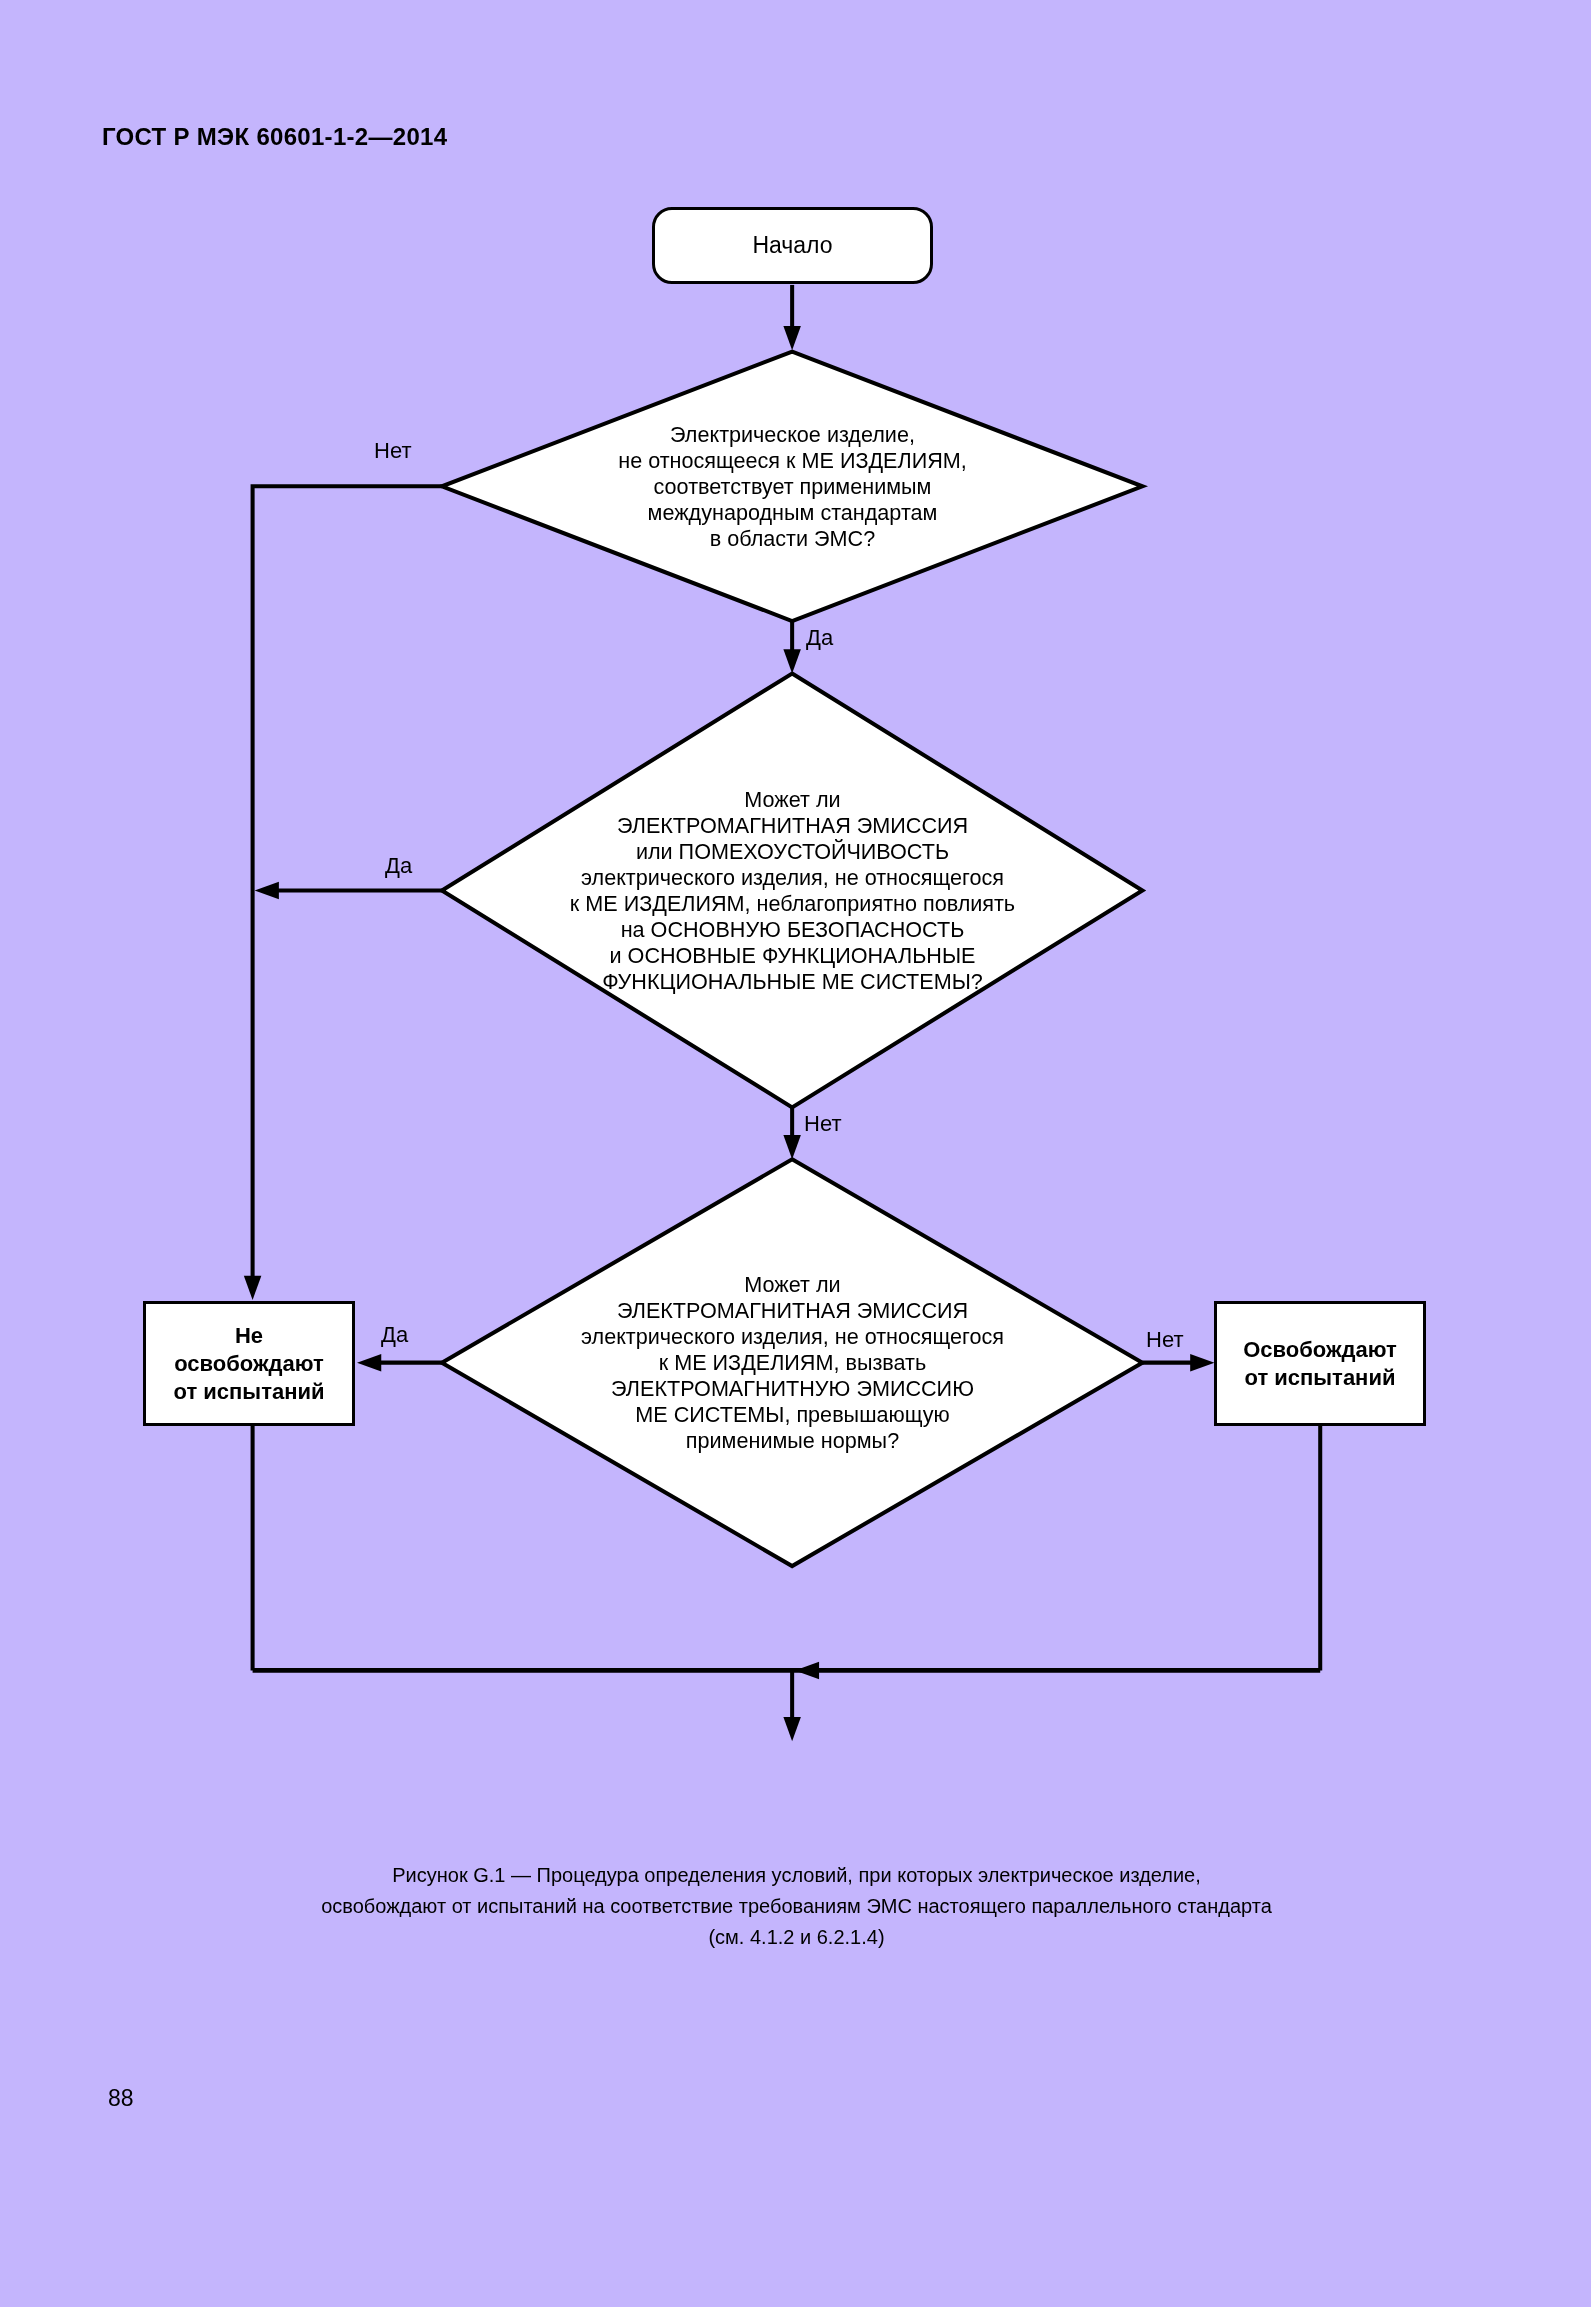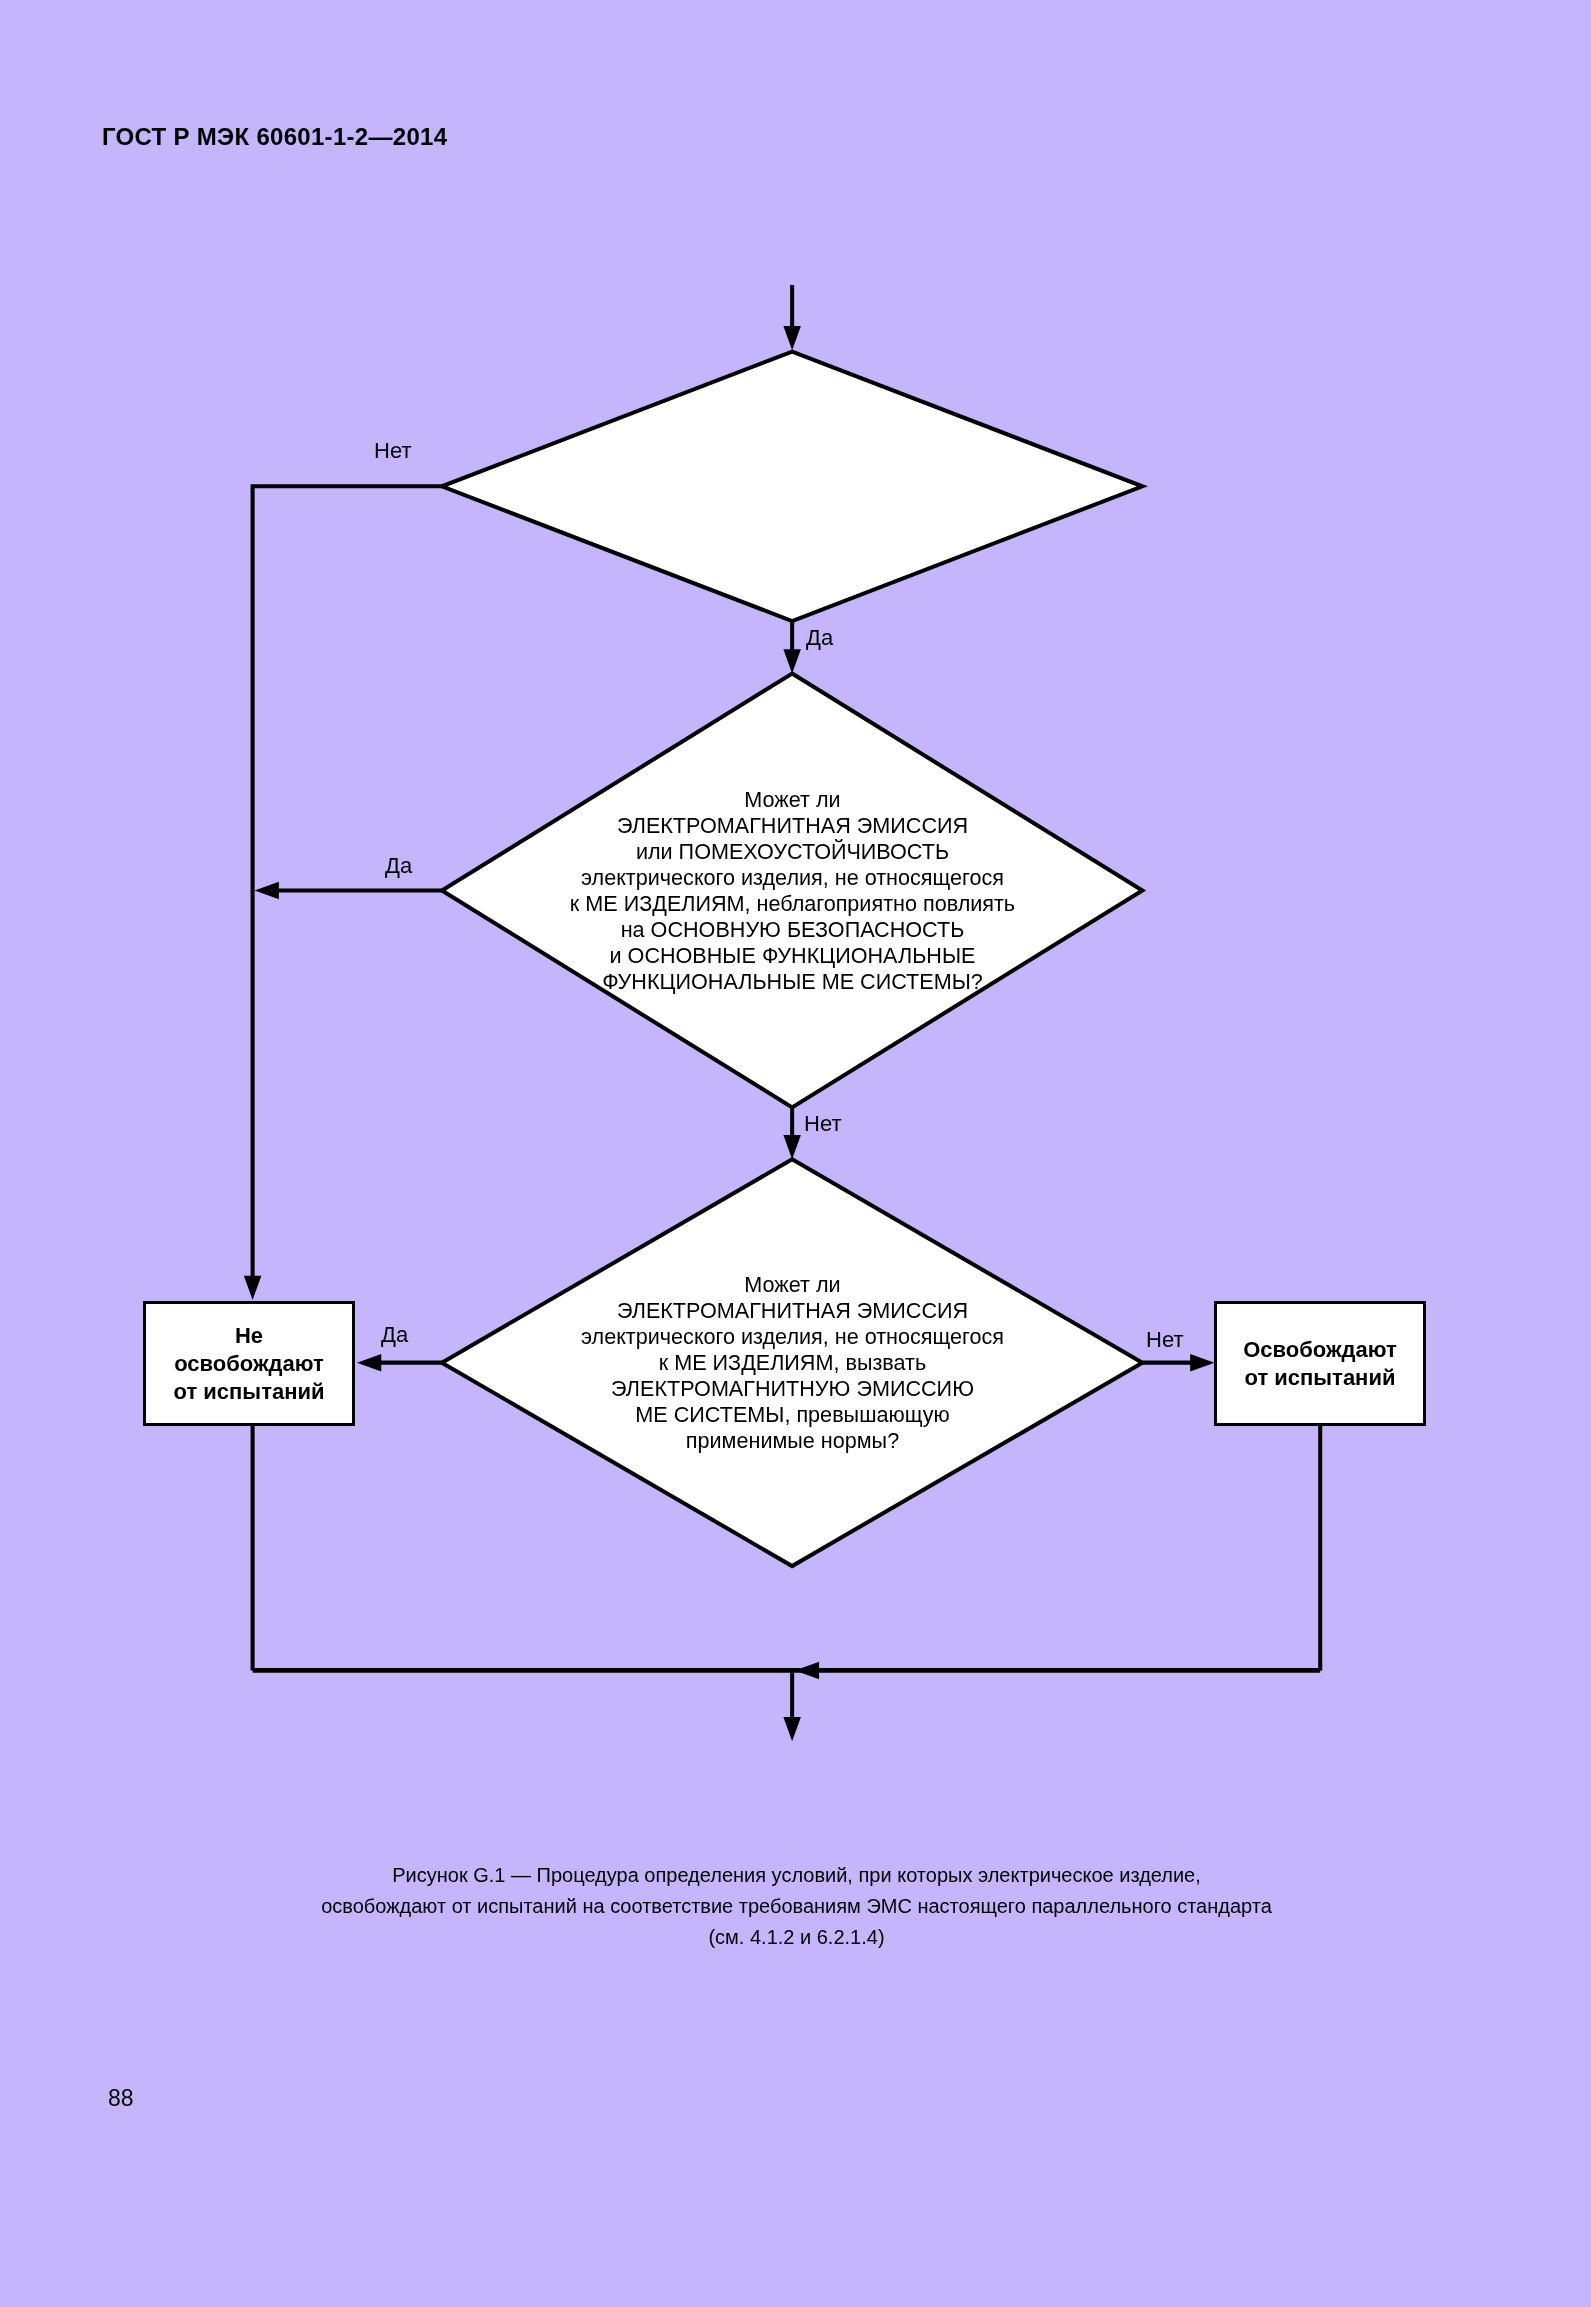--- a/index.html
+++ b/index.html
@@ -117,21 +117,31 @@
     <g>
       <line x1="1176" y1="2480" x2="1176" y2="2553" stroke="#000" stroke-width="6"></line>
       <polygon points="1176,2585 1163,2549 1189,2549" fill="#000"></polygon>
     </g>
 
     <polygon points="1176,522 1696,722 1176,922 656,722" fill="#fff" stroke="#000" stroke-width="6"></polygon>
     <polygon points="1176,1000 1696,1322 1176,1644 656,1322" fill="#fff" stroke="#000" stroke-width="6"></polygon>
     <polygon points="1176,1721 1696,2023 1176,2325 656,2023" fill="#fff" stroke="#000" stroke-width="6"></polygon>
   </svg>
 
+  <div class="node rounded" style="left:652px; top:207px; width:281px; height:77px;">
+    <span>Начало</span>
+  </div>
 
+  <div class="dtext" style="left:442px; top:352px; width:701px; height:269px;">
+    <span>Электрическое изделие,</span>
+    <span>не относящееся к МЕ ИЗДЕЛИЯМ,</span>
+    <span>соответствует применимым</span>
+    <span>международным стандартам</span>
+    <span>в области ЭМС?</span>
+  </div>
 
   <div class="dtext" style="left:442px; top:674px; width:701px; height:434px;">
     <span>Может ли</span>
     <span>ЭЛЕКТРОМАГНИТНАЯ ЭМИССИЯ</span>
     <span>или ПОМЕХОУСТОЙЧИВОСТЬ</span>
     <span>электрического изделия, не относящегося</span>
     <span>к МЕ ИЗДЕЛИЯМ, неблагоприятно повлиять</span>
     <span>на ОСНОВНУЮ БЕЗОПАСНОСТЬ</span>
     <span>и ОСНОВНЫЕ ФУНКЦИОНАЛЬНЫЕ</span>
     <span>ФУНКЦИОНАЛЬНЫЕ МЕ СИСТЕМЫ?</span>

